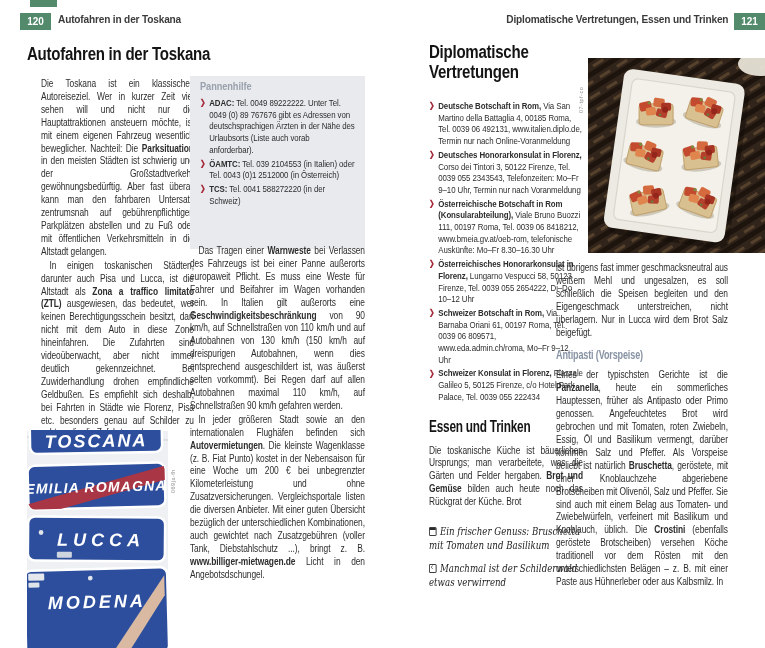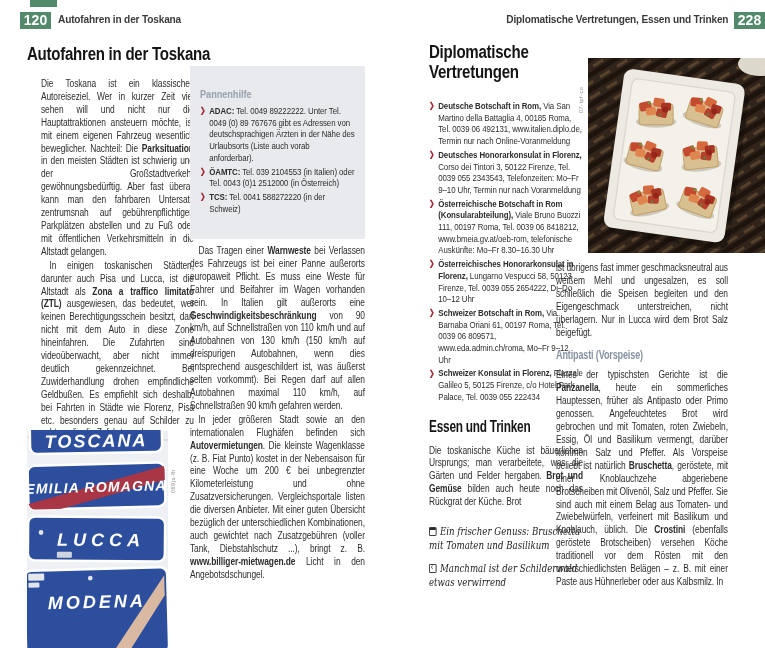--- a/index.html
+++ b/index.html
@@ -1,20 +1,20 @@
 <!DOCTYPE html>
 <html lang="de"><head>
 <meta charset="utf-8">
 <style>
   html,body{margin:0;padding:0;width:765px;height:648px;overflow:hidden;background:#ffffff;
     font-family:"Liberation Sans",sans-serif;-webkit-font-smoothing:antialiased;}
   .abs{position:absolute;}
   
   .toptab{position:absolute;left:30px;top:0;width:27px;height:7px;background:#538a6c;}
-  .pgnum{display:inline-block;background:#538a6c;color:#fff;font-weight:bold;font-size:14px;
+  .pgnum{display:inline-block;background:#538a6c;color:#fff;font-weight:bold;font-size:10px;
     line-height:17px;text-align:center;width:31px;height:17px;}
   .hdrrow{position:absolute;top:11px;height:17px;}
   .hdr-title{display:inline-block;font-size:11.5px;font-weight:bold;color:#3b3b3b;line-height:17px;
     letter-spacing:-0.2px;transform:scaleX(.88);white-space:nowrap;vertical-align:top;}
   .hdr-l .hdr-title{transform-origin:0 50%;margin-left:7px;}
   .hdr-r{right:0;text-align:right;}
   .hdr-r .hdr-title{transform-origin:100% 50%;margin-right:6px;}
   
   .h1{font-size:17.5px;font-weight:bold;color:#141414;letter-spacing:-0.3px;line-height:20px;
     transform:scaleX(.86);transform-origin:0 0;white-space:pre-line;margin:0;}
@@ -27,22 +27,22 @@
   .body{font-size:10px;line-height:12.9px;color:#2d2d2d;text-align:justify;margin:0;
     letter-spacing:-0.1px;hyphens:auto;-webkit-hyphens:auto;}
   .body+.body{margin-top:1px;}
   .ind{text-indent:10px;}
   .b, .body .b, .entry .b{font-weight:bold;}
   
   .entry{position:relative;padding-left:11px;font-size:9.4px;line-height:11.7px;color:#2d2d2d;
     text-align:left;margin-bottom:2px;letter-spacing:-0.1px;}
   .arrow{position:absolute;left:0;top:0.2px;color:#a52a3c;font-size:8px;font-weight:bold;}
   
-  .infobox{position:absolute;left:190px;top:66px;width:175px;height:173px;background:#e8eaed;
-    box-sizing:border-box;padding:22px 10px;}
+  .infobox{position:absolute;left:190px;top:76px;width:175px;height:173px;background:#e8eaed;
+    box-sizing:border-box;padding:4px 10px;}
   .infobox-title{font-size:11px;font-weight:bold;color:#98a1ad;margin:0 0 5px 0;letter-spacing:-0.1px;}
   
   .caption{font-family:"DejaVu Serif",serif;font-style:italic;font-size:10.3px;line-height:13.5px;
     color:#222;margin:0 0 10px 0;}
   .ci{display:inline-block;width:7px;height:7px;border:1px solid #2a2a2a;border-radius:1px;
     position:relative;margin-right:4px;vertical-align:-0.5px;font-style:normal;}
   .ci-top::after{content:'';position:absolute;left:0;right:0;top:0;height:2px;background:#2a2a2a;}
   .ci-left::after{content:'\2039';position:absolute;left:1px;top:-3.5px;font-size:9px;color:#2a2a2a;
     font-family:"Liberation Sans",sans-serif;}
   
@@ -53,21 +53,21 @@
 </style>
 </head>
 <body>
 
 <div class="toptab"></div>
 
 <div class="hdrrow hdr-l" style="left:20px;">
   <span class="pgnum">120</span><span class="hdr-title">Autofahren in der Toskana</span>
 </div>
 <div class="hdrrow hdr-r">
-  <span class="hdr-title">Diplomatische Vertretungen, Essen und Trinken</span><span class="pgnum">228</span>
+  <span class="hdr-title">Diplomatische Vertretungen, Essen und Trinken</span><span class="pgnum">121</span>
 </div>
 
 <h1 class="h1 abs" style="left:27px;top:44px;">Autofahren in der Toskana</h1>
 
 <div class="abs" style="left:41px;top:78px;width:153px;">
   <div class="sq">
     <p class="body"><span>Die Toskana ist ein klassisches Autoreiseziel. Wer in kurzer Zeit viel sehen will und nicht nur die Hauptattraktionen ansteuern möchte, ist mit einem eigenen Fahrzeug wesentlich beweglicher. Nachteil: Die </span><span class="b">Parksituation</span><span> in den meisten Städten ist schwierig und der Großstadtverkehr gewöhnungsbedürftig. Aber fast überall kann man den fahrbaren Untersatz zentrumsnah auf gebührenpflichtigen Parkplätzen abstellen und zu Fuß oder mit öffentlichen Verkehrsmitteln in die Altstadt gelangen.</span></p>
     <p class="body ind"><span>In einigen toskanischen Städten, darunter auch Pisa und Lucca, ist die Altstadt als </span><span class="b">Zona a traffico limitato (ZTL)</span><span> ausgewiesen, das bedeutet, wer keinen Berechtigungsschein besitzt, darf nicht mit dem Auto in diese Zone hineinfahren. Die Zufahrten sind videoüberwacht, aber nicht immer deutlich gekennzeichnet. Bei Zuwiderhandlung drohen empfindliche Geldbußen. Es empfiehlt sich deshalb, bei Fahrten in Städte wie Florenz, Pisa etc. besonders genau auf Schilder zu achten, die die Zufahrt regeln.</span></p>
   </div>
 </div>

